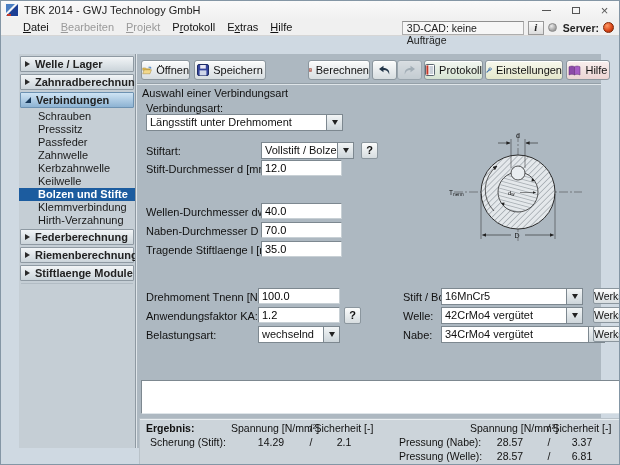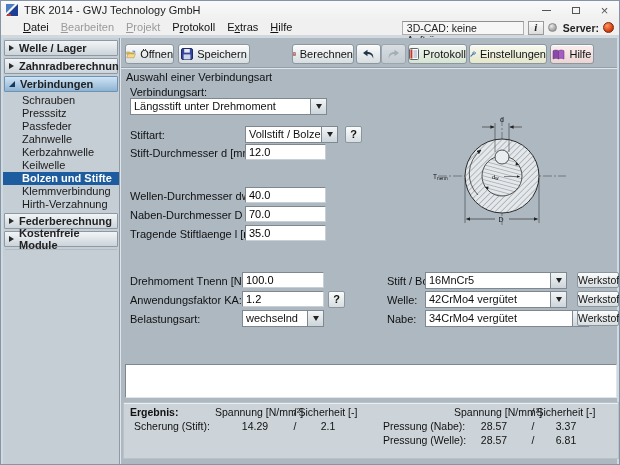--- a/index.html
+++ b/index.html
@@ -23,21 +23,21 @@
   .menu-item.disabled { color:#9a9a9a; }
   .menubar-right { position:absolute; right:5px; top:1px; height:15px; display:flex; align-items:center; gap:4px; }
   .cad-field { width:122px; height:14px; background:#f6f6f6; border:1px solid #aeaeae; border-top-color:#8f8f8f; font-size:10.5px; padding:0 4px; line-height:12px; color:#222; }
   .info-btn { width:16px; height:14px; border:1px solid #9a9a9a; background:linear-gradient(#fcfcfc,#dcdcdc); font-family:"Liberation Serif", serif; font-style:italic; font-weight:bold; font-size:11px; line-height:11px; text-align:center; color:#222; }
   .led { width:9px; height:9px; border-radius:50%; }
   .led-gray { background:radial-gradient(circle at 35% 30%, #ececec, #9e9e9e 70%); border:1px solid #8a8a8a; }
   .led-red { width:11px; height:11px; background:radial-gradient(circle at 35% 30%, #ff9a66, #d84315 60%, #8c2a08); border:1px solid #7e2606; }
   .server-label { font-size:10.5px; color:#222; margin-left:2px;font-weight:bold; }
 
   
-  .app-body { display:flex; height:430px; padding:2px; background:#cfd9e2; }
+  .app-body { display:flex; height:430px; padding:18px; background:#cfd9e2; }
 
   
   .sidebar { width:117px; background:#c5ced5; border-right:1px solid #8e99a2; overflow:hidden; display:flex; flex-direction:column; }
   .side-header { height:16px; margin:2px 1px 0 1px; border:1px solid #8e99a2; background:linear-gradient(#f2f5f7,#cbd4da); display:flex; align-items:center; gap:5px; padding-left:4px; font-size:11px; font-weight:bold; color:#222; border-radius:1px; }
   .side-header.expanded { background:linear-gradient(#cfe4f4,#8db3d3); border-color:#6d92b2;align-items:center; }
   .tri-r { width:0; height:0; border-top:3.5px solid transparent; border-bottom:3.5px solid transparent; border-left:5px solid #2a2a2a; }
   .tri-dr { width:0; height:0; border-bottom:6px solid #17385a; border-left:6px solid transparent; }
   .side-items { margin-top:2px; }
   .side-item { height:13px; line-height:13px; padding-left:19px; font-size:11px; color:#1a1a1a; white-space:nowrap; }
   .side-item.selected { background:#1c5c9f; color:#fff; font-weight:bold; }
@@ -140,21 +140,25 @@
         <div class="side-item selected">Bolzen und Stifte</div>
         <div class="side-item">Klemmverbindung</div>
         <div class="side-item">Hirth-Verzahnung</div>
       </div>
       <div class="side-header">
         <span class="tri-r"></span>
         <span>Federberechnung</span>
       </div>
       <div class="side-header">
         <span class="tri-r"></span>
-        <span>Kostenfreie Module</span>
+        <span>Riemenberechnung</span>
+      </div>
+      <div class="side-header">
+        <span class="tri-r"></span>
+        <span>Stiftlaenge Module</span>
       </div>
       <div class="side-fill"></div>
     </div>
 
     <div class="main">
 
       <div class="tbtn" style="left:4px;width:49px">
         <svg width="14" height="11" viewBox="0 0 14 11">
             <path d="M1 2 h4 l1 1.2 h5 v2 h-10 z" fill="#e9c25a" stroke="#8a6914" stroke-width=".5"></path>
             <path d="M1 10 L3 4.5 h10 L11 10 Z" fill="#f3d98b" stroke="#8a6914" stroke-width=".5"></path>

